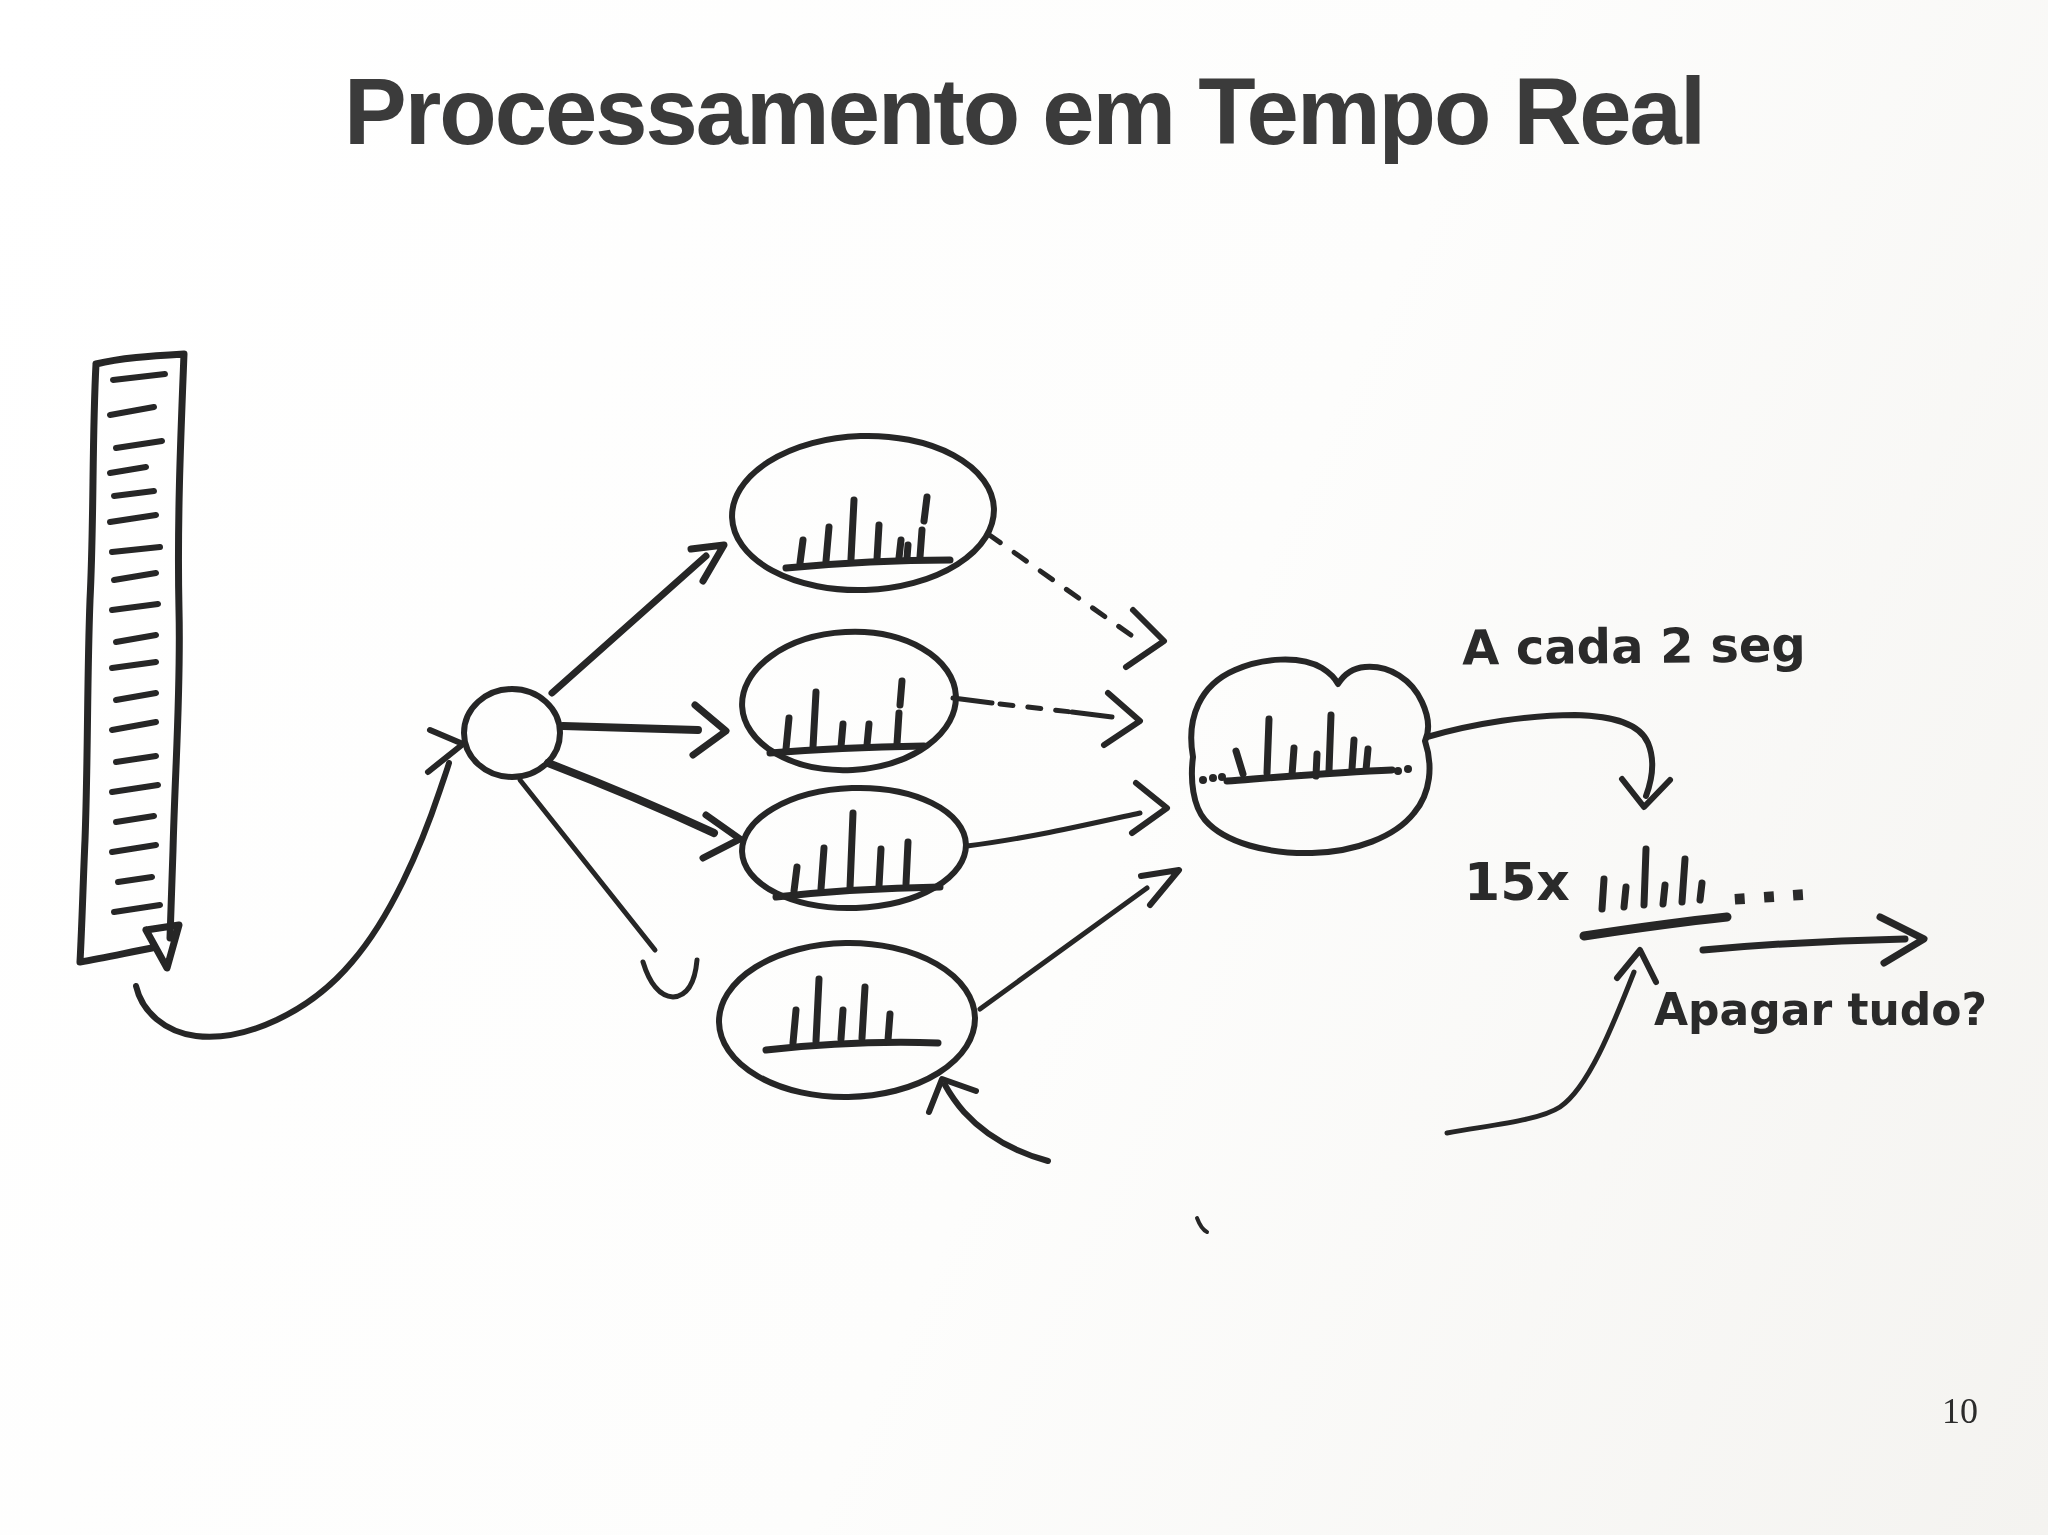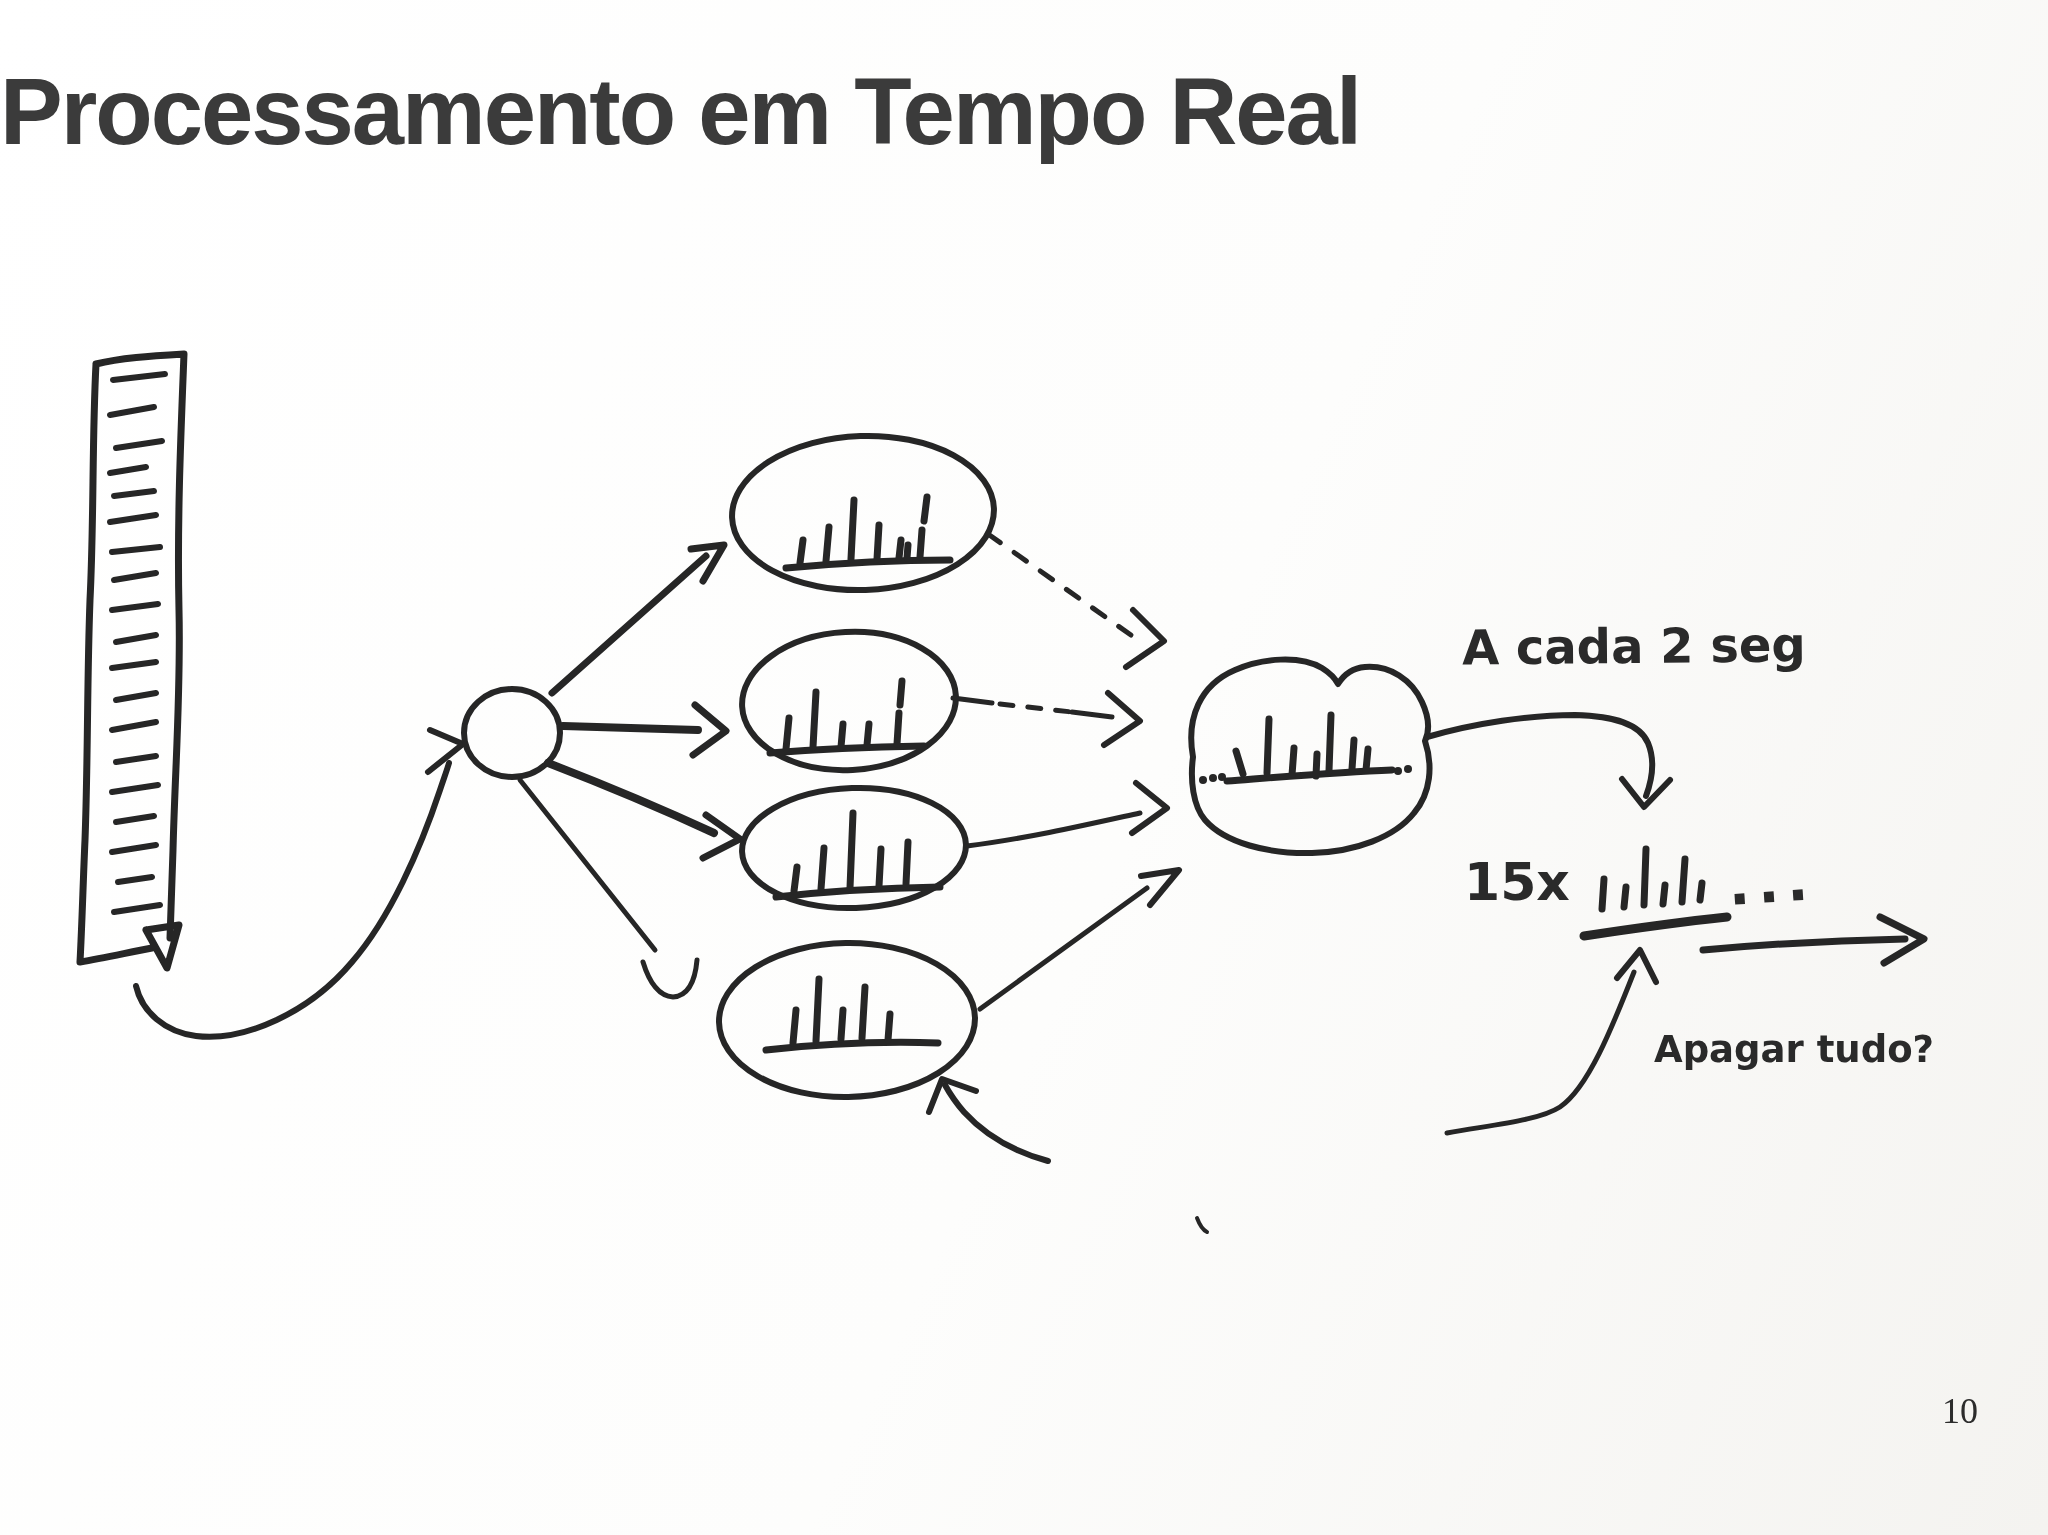--- a/index.html
+++ b/index.html
@@ -5,21 +5,21 @@
   html,body{margin:0;padding:0;background:#e8e8e8;}
   .slide{
     position:relative;
     width:2048px;height:1535px;
     background:linear-gradient(115deg,#ffffff 0%,#fdfdfc 55%,#f4f3f0 100%);
     overflow:hidden;
     font-family:"Liberation Sans",sans-serif;
   }
   .title{
     position:absolute;left:0;right:0;top:58px;
-    text-align:left;
+    text-align:center;
     font-family:"Liberation Sans",sans-serif;
     font-weight:700;
     font-size:94px;
     letter-spacing:-2px;
     color:#3b3b3b;
     white-space:nowrap;
   }
   .sketch{position:absolute;left:0;top:0;}
   .sketch path,.sketch ellipse{
     fill:none;stroke:#262626;stroke-linecap:round;stroke-linejoin:round;
@@ -31,21 +31,21 @@
   .dash2{stroke-dasharray:13 15;}
   .hand{
     position:absolute;
     font-family:"DejaVu Sans",sans-serif;
     font-weight:700;
     color:#2a2a2a;
     white-space:nowrap;
   }
   .lbl-every{left:1462px;top:618px;font-size:48px;transform:rotate(-0.5deg);}
   .lbl-15x{left:1464px;top:852px;font-size:52px;}
-  .lbl-erase{left:1654px;top:984px;font-size:37px;margin-top:44px;}
+  .lbl-erase{left:1654px;top:984px;font-size:44px;}
   .lbl-word{left:1068px;top:1122px;font-size:50px;}
   .lbl-dots{left:1728px;top:850px;font-size:56px;letter-spacing:8px;transform:rotate(-4deg);}
   .page-num{
     position:absolute;left:1942px;top:1390px;
     font-family:"Liberation Serif",serif;
     font-size:36px;color:#2c2c2c;
   }
 </style>
 </head>
 <body>

